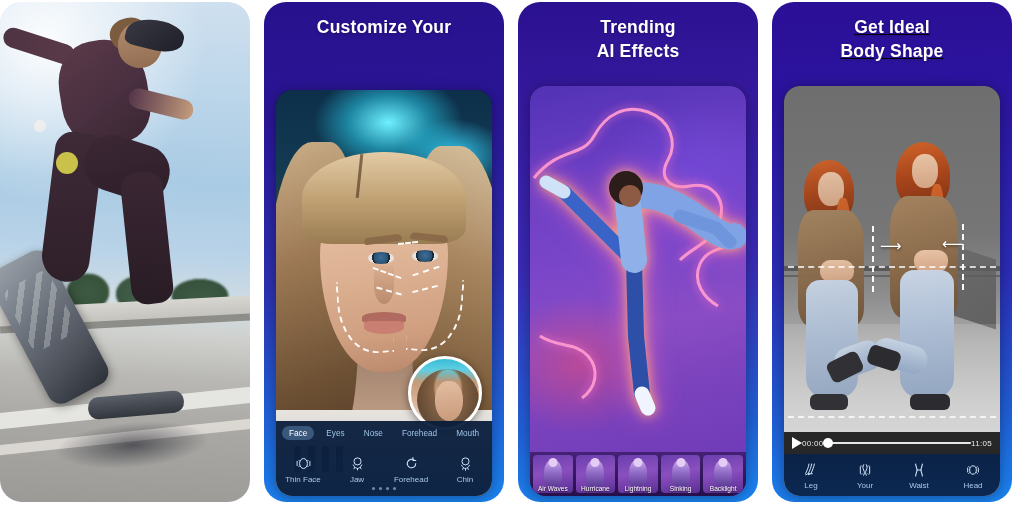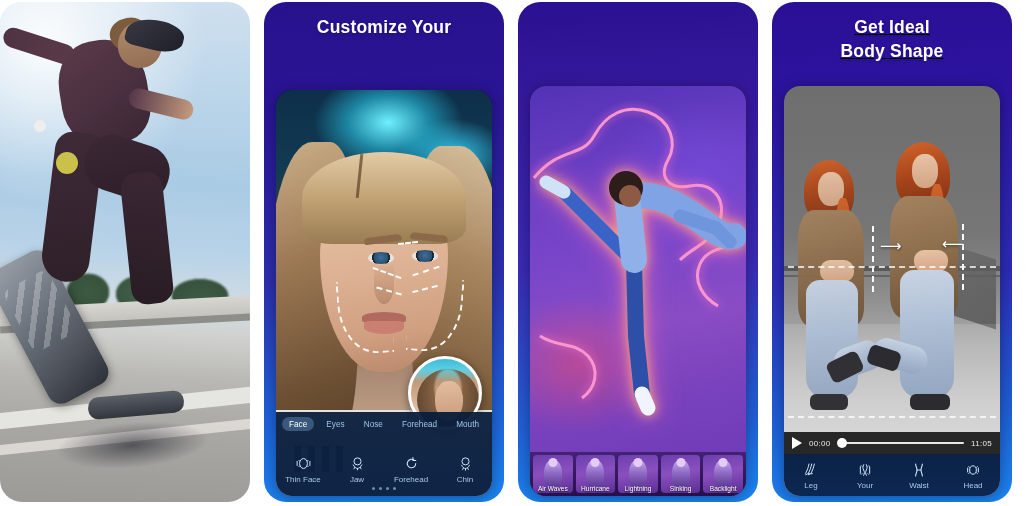--- a/index.html
+++ b/index.html
@@ -279,21 +279,21 @@
   }
 
   
   .editor-bar {
     position:absolute; left:0; right:0; bottom:0;
     background: linear-gradient(180deg, rgba(8,28,58,.94) 0%, rgba(9,32,66,.97) 100%);
     padding: 5px 0 6px 0;
   }
   .tabs {
     display:flex; justify-content:space-between; align-items:center;
-    padding: 0 6px; margin-bottom: 22px; text-align: center;
+    padding: 0 6px; margin-bottom: 13px; text-align: center;
   }
   .tab {
     font-size: 8.2px; color: #9fc3e8; padding: 2.5px 7px; border-radius: 9px;
     white-space: nowrap;
   }
   .tab.active { color:#ffffff; background: rgba(120,165,215,.38); }
   .tools { display:flex; justify-content:space-around; align-items:flex-start; }
   .tool { width: 25%; text-align:center; }
   .tool .ic {
     height: 20px; display:flex; align-items:center; justify-content:center;
@@ -369,21 +369,21 @@
   .dash-v {
     position:absolute; width:0; border-left: 2.5px dashed rgba(255,255,255,.96);
   }
   .dash-h {
     position:absolute; height:0; border-top: 2px dashed rgba(255,255,255,.75);
   }
   .arrow { position:absolute; color:#fff; font-size:15px; line-height:1;
     text-shadow: 0 1px 3px rgba(0,0,0,.6); }
   .player {
     position:absolute; left:0; right:0; bottom:42px; height:22px;
-    display:flex; align-items:center; gap:7px;
+    display:flex; align-items:center; 
     padding: 0 8px;
     background: rgba(0,0,0,.82);
   }
   .play-tri {
     width:0; height:0; border-left: 10px solid #fff;
     border-top: 6.5px solid transparent; border-bottom: 6.5px solid transparent;
     flex: 0 0 auto;
   }
   .time { font-size: 8px; color:#e9e9e9; letter-spacing:.3px; }
   .track {
@@ -521,20 +521,24 @@
           <i></i>
           <i></i>
           <i></i>
           <i></i>
         </div>
       </div>
     </div>
   </div>
 
   <div class="panel p3">
+    <div class="headline">
+      <span>Trending</span>
+      <span class="l2">AI Effects</span>
+    </div>
 
     <div class="screen">
       <div class="ai-bg">
 
         <svg class="bolt" style="left:0;top:0;" width="216" height="400" viewBox="0 0 216 400">
           <path d="M4 92 C30 60 52 72 64 50 C76 28 96 18 118 26 C140 34 148 56 138 74
                    C128 92 140 104 160 100 C182 96 196 112 190 134 C184 156 164 160 150 174"></path>
           <path d="M212 150 C196 166 178 160 170 178 C162 196 174 212 188 220"></path>
           <path d="M10 250 C28 262 46 256 58 270 C70 284 66 302 52 312"></path>
         </svg>

